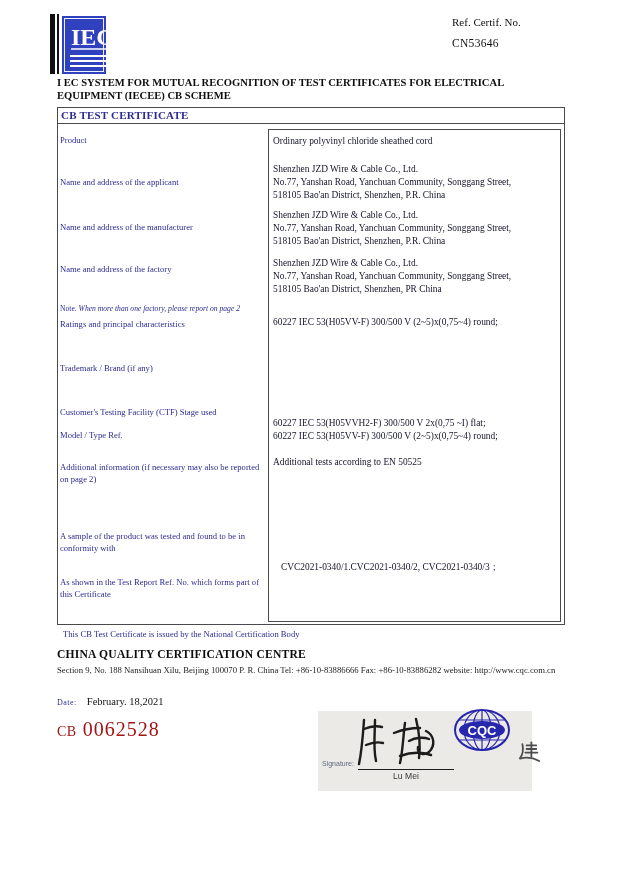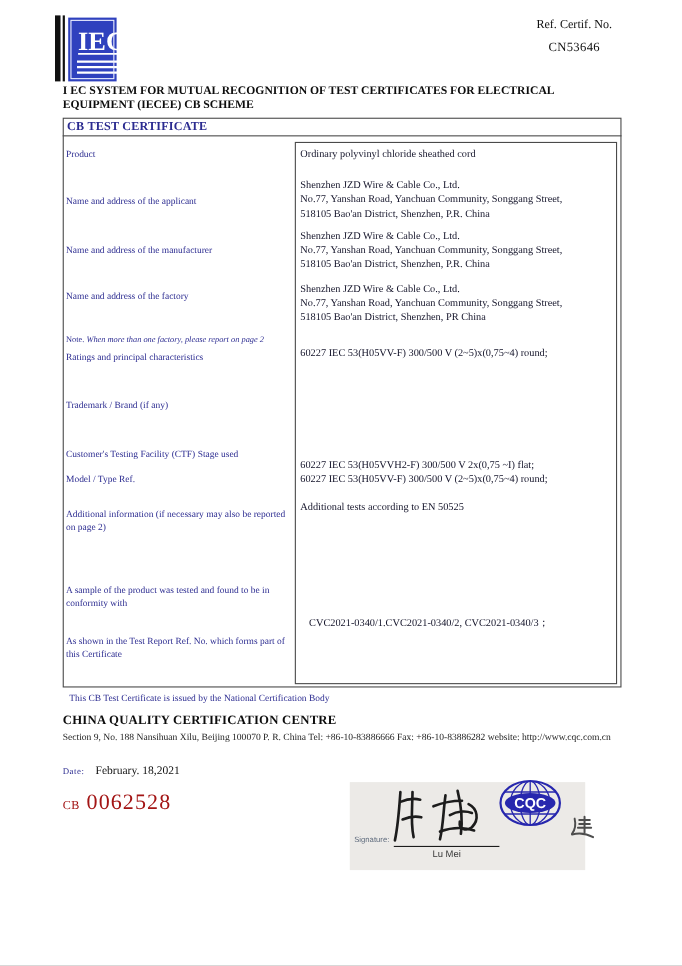--- a/index.html
+++ b/index.html
@@ -12,21 +12,21 @@
   .abs { position:absolute; }
 
   
   .iec-logo { left:50px; top:14px; width:78px; height:62px; display:flex; }
   .iec-bar1 { width:5px; height:60px; background:#111; }
   .iec-bar2 { width:2px; height:60px; background:#111; margin-left:2px; }
   .iec-box  { width:44px; height:58px; margin-left:3px; background:#2f41be; position:relative; margin-top:2px; }
   .iec-frame{ position:absolute; inset:2px; border:1.5px solid #eef0ff; }
 
   
-  .ref-block { left:452px; top:16px; width:140px; text-align:center; font-size:11px; color:#111; }
+  .ref-block { left:452px; top:16px; width:140px; text-align:left; font-size:11px; color:#111; }
   .ref-number { margin-top:9px; font-size:11.5px; letter-spacing:.3px; }
 
   
   .scheme-title { left:57px; top:76px; width:505px; font-weight:bold; font-size:10.6px; line-height:13px; color:#0d0d0d; }
 
   
   .outer-box { left:57px; top:107px; width:508px; height:518px; border:1px solid #4a4a4a; }
   .title-rule { left:57px; top:123px; width:508px; border-top:1px solid #4a4a4a; height:0; }
   .inner-box { left:268px; top:129px; width:293px; height:493px; border:1px solid #4a4a4a; background:transparent; }
   .cb-title { left:61px; top:109px; font-weight:bold; font-size:11px; color:#2b2b90; letter-spacing:.2px; }
@@ -37,21 +37,21 @@
   .val { left:273px; width:284px; color:#14142a; font-size:9.4px; line-height:13px; }
 
   
   .issued-note { left:63px; top:629px; font-size:8.6px; color:#2b2b90; }
   .org-name { left:57px; top:648px; font-size:11.6px; font-weight:bold; color:#0d0d0d; letter-spacing:.2px; }
   .org-address { left:57px; top:665px; width:540px; font-size:8.7px; color:#1c1c1c; }
   .date-row { left:57px; top:696px; display:flex; align-items:baseline; }
   .date-label { font-size:8px; color:#2b2b90; letter-spacing:.5px; }
   .date-value { font-size:10.5px; color:#111; margin-left:10px; }
   .cb-row { left:57px; top:718px; display:flex; align-items:baseline; color:#a31515; }
-  .cb-prefix { font-size:11px; letter-spacing:.5px; }
+  .cb-prefix { font-size:14px; letter-spacing:.5px; }
   .cb-number { font-size:20px; margin-left:6px; letter-spacing:1px; }
 
   .scan-patch { left:318px; top:711px; width:214px; height:80px; background:#eceae7; }
   .sig-script { left:350px; top:714px; }
   .sig-label { left:322px; top:760px; font-family:"Liberation Sans", sans-serif; font-size:7px; color:#5f6b7d; }
   .sig-line { left:358px; top:769px; width:96px; border-top:1.5px solid #1c1c1c; height:0; }
   .sig-name { left:358px; top:771px; width:96px; text-align:center; font-family:"Liberation Sans", sans-serif; font-size:8.6px; color:#3a3a3a; }
   .cqc-logo { left:452px; top:707px; }
   .jian-mark { left:517px; top:740px; }
 </style>

